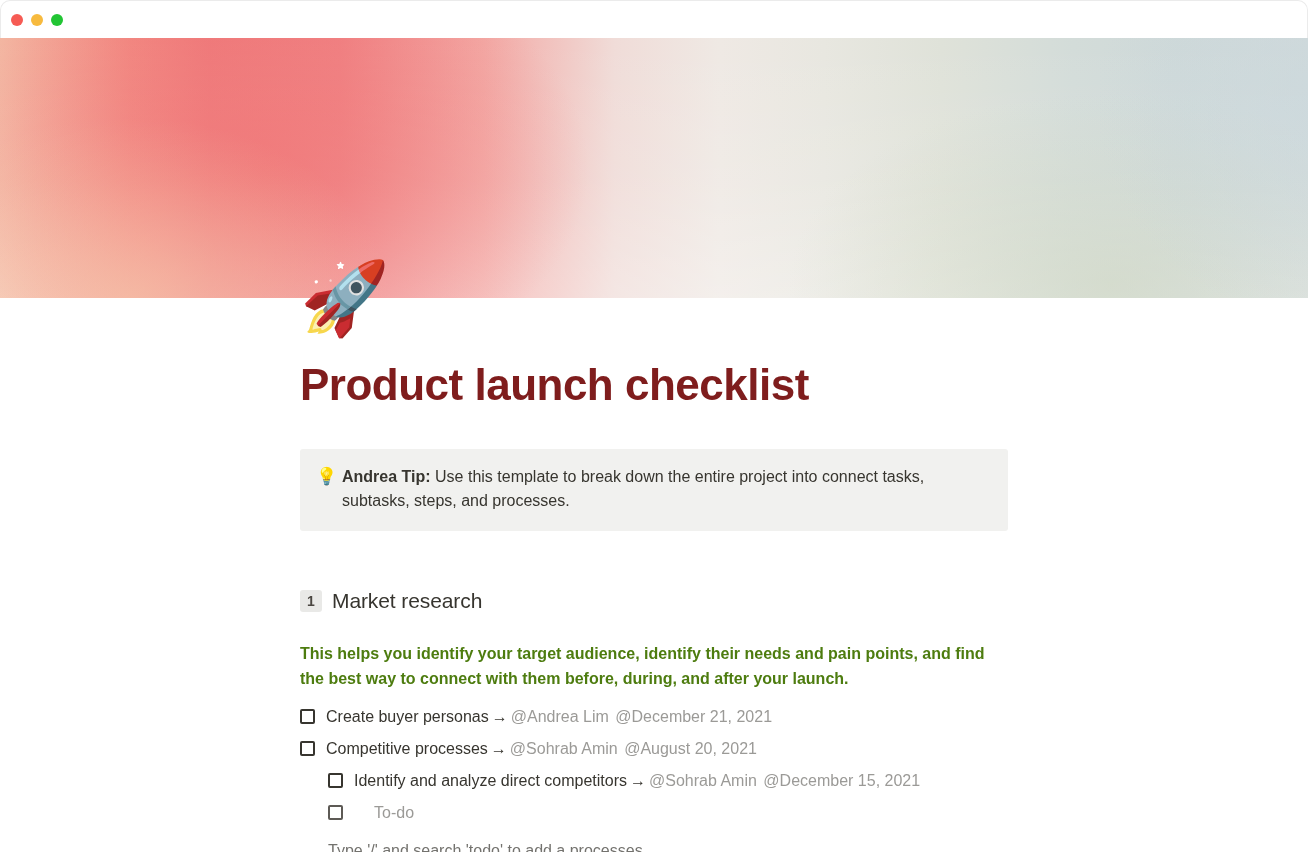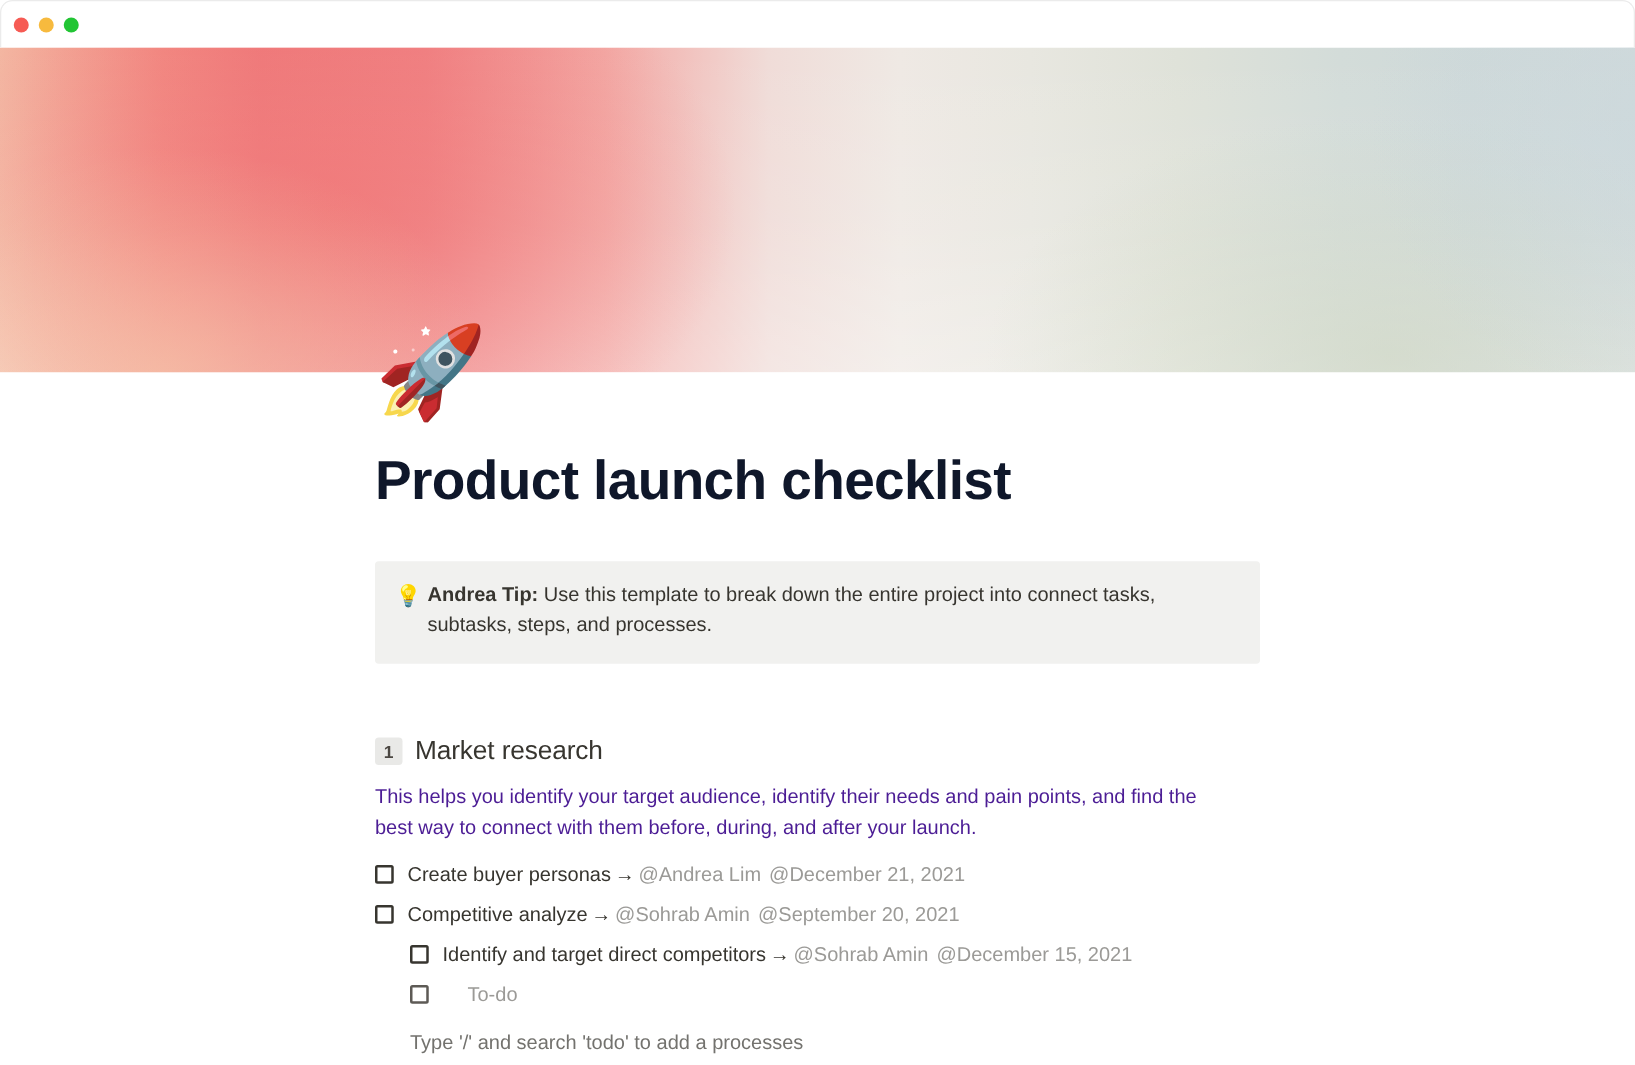--- a/index.html
+++ b/index.html
@@ -136,21 +136,21 @@
     z-index: 5;
     user-select: none;
   }
 
   #page-title {
     margin-top: 62px;
     font-size: 44px;
     font-weight: bold;
     line-height: 1.15;
     letter-spacing: -0.5px;
-    color: #0f172a;
+    color: #7f1d1d;
   }
 
   
   #callout {
     margin-top: 38px;
     width: 708px;
     background: #f1f1ef;
     display: flex;
     align-items: flex-start;
     padding: 16px 16px 18px 16px;
@@ -195,25 +195,26 @@
     text-align: center;
   }
   .section-title {
     font-size: 21px;
     font-weight: normal;
     color: #37352f;
     letter-spacing: -0.1px;
   }
 
   .section-desc {
-    margin-top: 12px;
+    margin-top: 28px;
     font-size: 16px;
     line-height: 25px;
-    color: #4c1d95;
+    color: #4d7c0f;
     width: 690px;
+    font-weight: bold;
   }
 
   
   .todo-list { margin-top: 10px; }
 
   .todo-row {
     display: flex;
     align-items: baseline;
     min-height: 32px;
     padding-top: 2px;
@@ -304,26 +305,26 @@
 
         <div class="todo-list">
 
           <div class="todo-row">
             <span class="checkbox"></span>
             <span class="todo-text"><span>Create buyer personas</span><span class="arrow">→</span><span class="mention">@Andrea Lim</span> <span class="mention">@December 21, 2021</span></span>
           </div>
 
           <div class="todo-row">
             <span class="checkbox"></span>
-            <span class="todo-text"><span>Competitive analyze</span><span class="arrow">→</span><span class="mention">@Sohrab Amin</span> <span class="mention">@September 20, 2021</span></span>
+            <span class="todo-text"><span>Competitive processes</span><span class="arrow">→</span><span class="mention">@Sohrab Amin</span> <span class="mention">@August 20, 2021</span></span>
           </div>
 
           <div class="todo-row indent">
             <span class="checkbox"></span>
-            <span class="todo-text"><span>Identify and target direct competitors</span><span class="arrow">→</span><span class="mention">@Sohrab Amin</span> <span class="mention">@December 15, 2021</span></span>
+            <span class="todo-text"><span>Identify and analyze direct competitors</span><span class="arrow">→</span><span class="mention">@Sohrab Amin</span> <span class="mention">@December 15, 2021</span></span>
           </div>
 
           <div class="todo-row indent">
             <span class="checkbox muted"></span>
             <span class="todo-text placeholder">To-do</span>
           </div>
 
         </div>
 
         <div id="hint-row">Type '/' and search 'todo' to add a processes</div>

